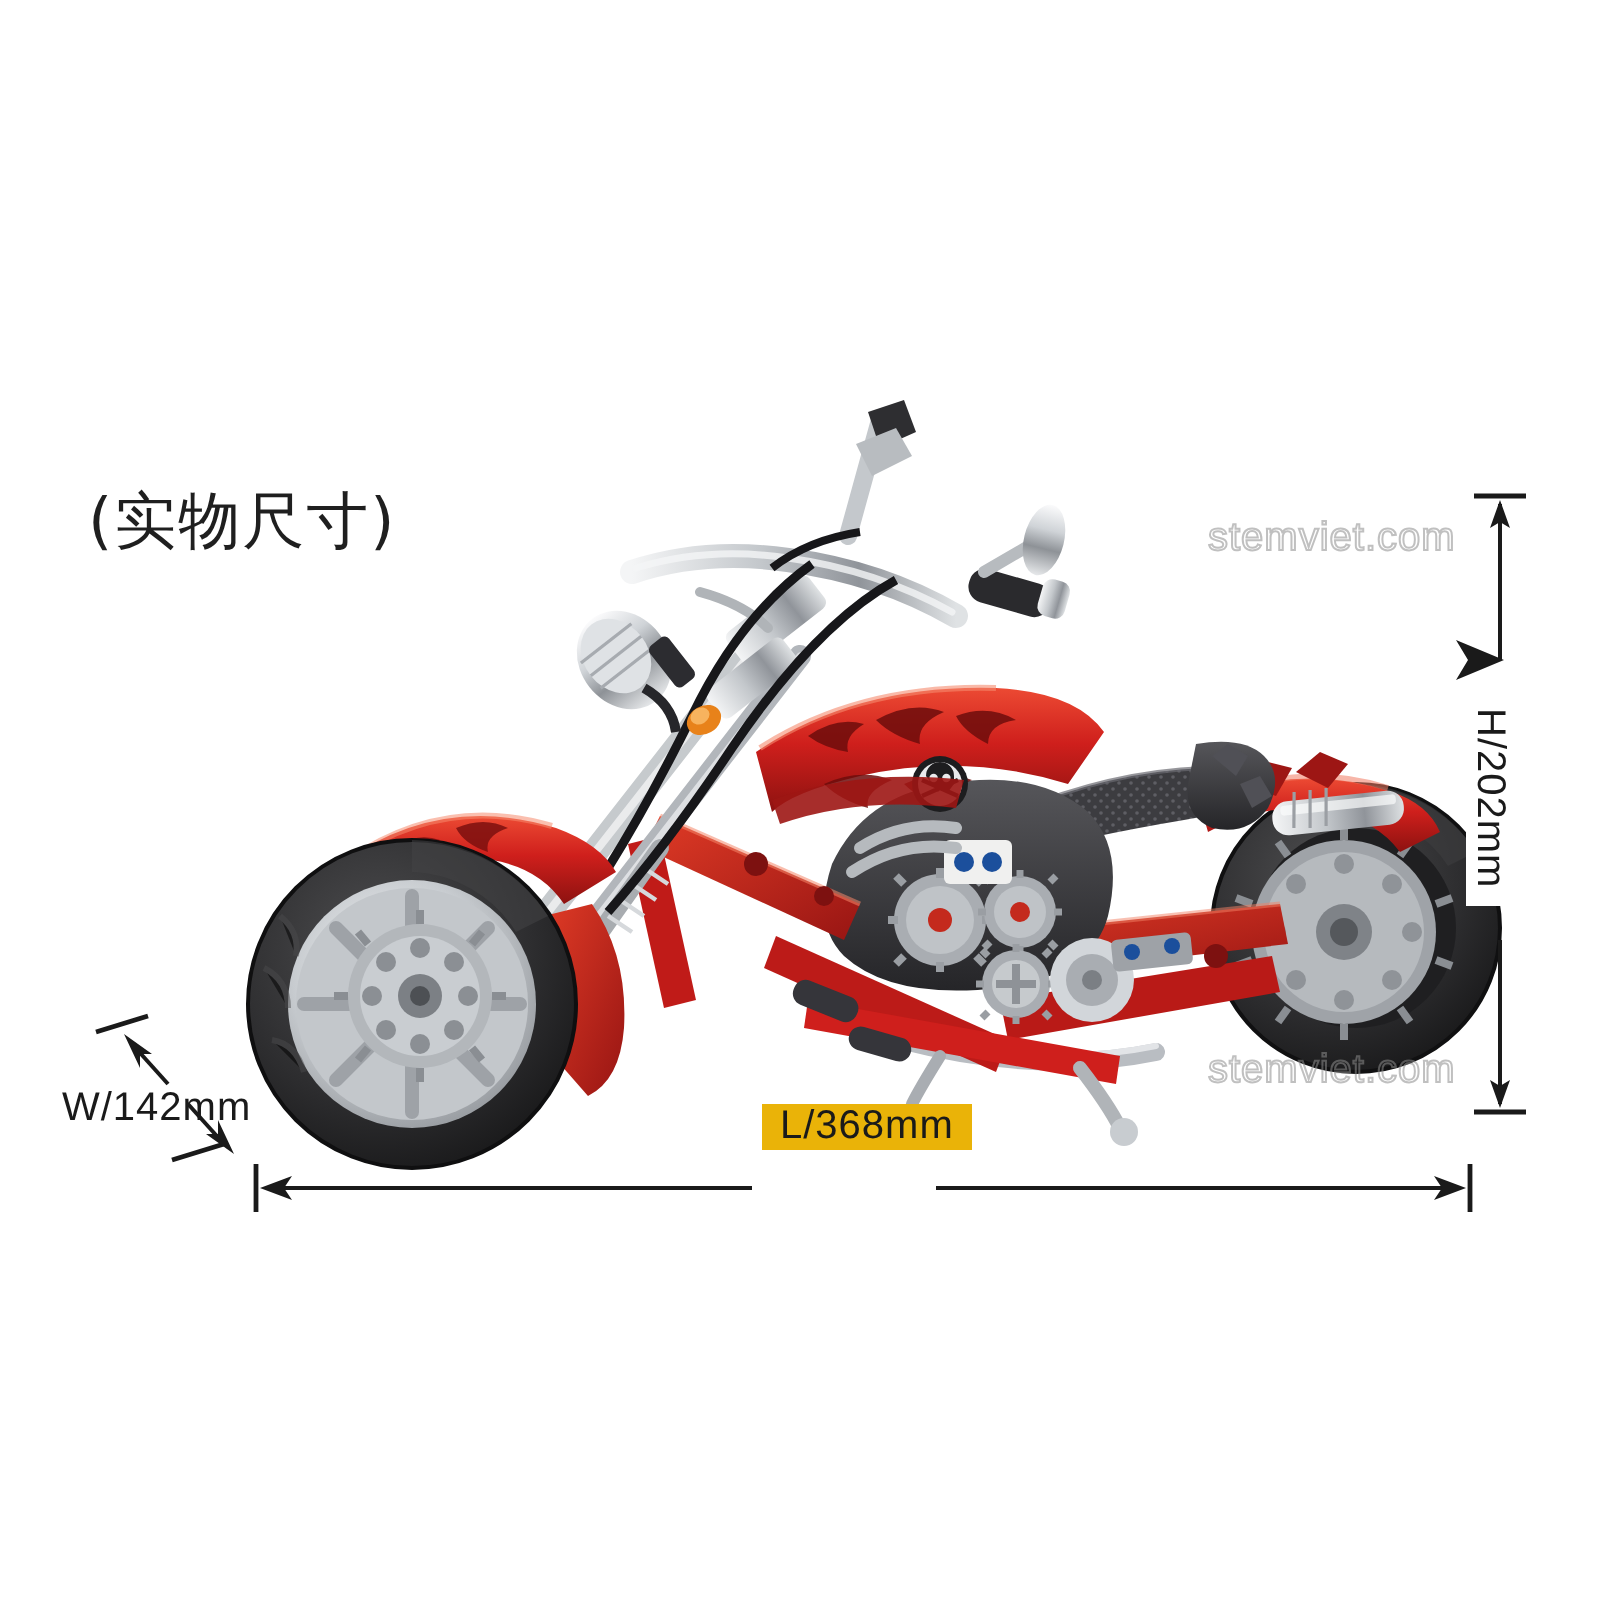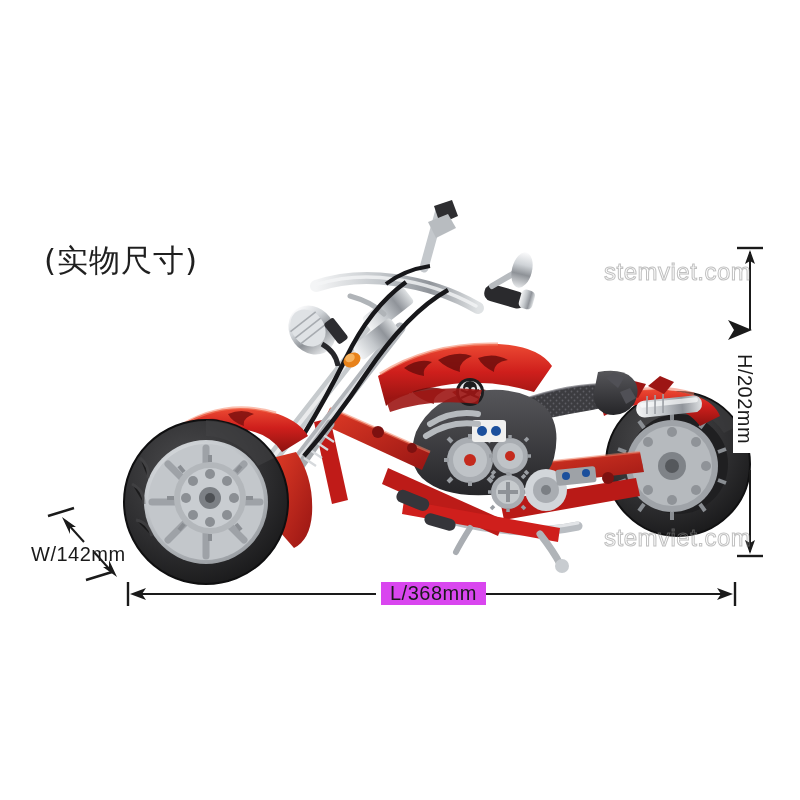--- a/index.html
+++ b/index.html
@@ -32,41 +32,41 @@
   .dim-text {
     position: absolute;
     font-size: 20px;
     color: #1a1a1a;
     font-family: "Liberation Sans", sans-serif;
     white-space: nowrap;
     letter-spacing: .5px;
   }
   #len-text {
     left: 381px;
-    top: 582px;
-    background: #d946ef;
+    top: 552px;
+    background: #eab308;
     padding: 0 9px;
   }
   #wid-text {
     left: 31px;
     top: 543px;
   }
   #hgt-text {
     left: 733px;
     top: 345px;
     writing-mode: vertical-rl;
     text-orientation: mixed;
     background: #ffffff;
     padding: 9px 0;
   }
 
   
   .watermark {
     position: absolute;
-    font-size: 24px;
+    font-size: 20px;
     font-family: "Liberation Sans", sans-serif;
     color: rgba(255,255,255,0);
     -webkit-text-stroke: 1px rgba(140,140,140,.55);
     letter-spacing: .5px;
     white-space: nowrap;
     pointer-events: none;
   }
   #wm-top { left: 604px; top: 258px; }
   #wm-bottom { left: 604px; top: 524px; }
 

